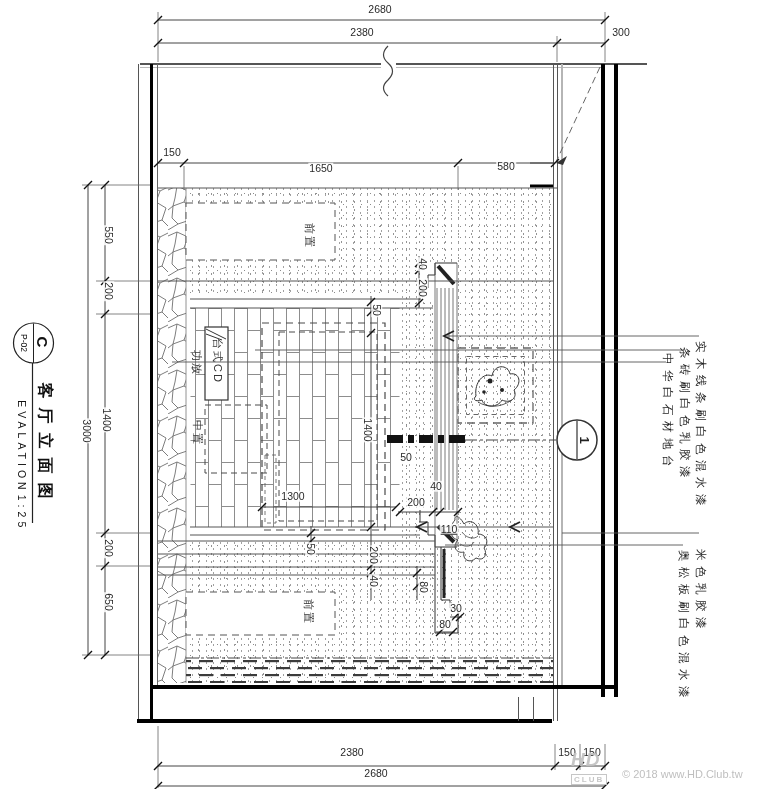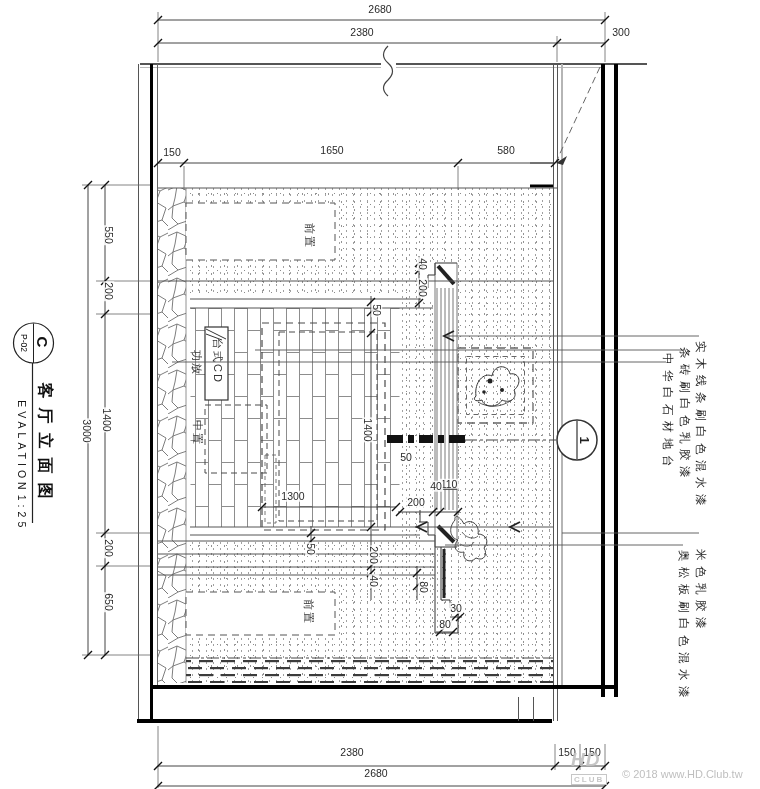--- a/index.html
+++ b/index.html
@@ -185,25 +185,25 @@
   <div id="wm">
     <div id="wm-hd">HD</div>
     <div id="wm-club">CLUB</div>
   </div>
   <div id="wm-copy">© 2018 www.HD.Club.tw</div>
 
 <div class="lbl dim" style="left: 380px; top: 9px;">2680</div>
     <div class="lbl dim" style="left: 362px; top: 32px;">2380</div>
     <div class="lbl dim" style="left: 584px; top: 32px; margin-left: 37px;">300</div>
     <div class="lbl dim" style="left: 172px; top: 152px;">150</div>
-    <div class="lbl dim" style="left: 321px; top: 150px; margin-left: 11px;">1650</div>
-    <div class="lbl dim" style="left: 506px; top: 150px;">580</div>
+    <div class="lbl dim" style="left: 321px; top: 168px;">1650</div>
+    <div class="lbl dim" style="left: 506px; top: 166px;">580</div>
     <div class="lbl dim" style="left: 293px; top: 496px;">1300</div>
     <div class="lbl dim" style="left: 416px; top: 502px;">200</div>
-    <div class="lbl dim" style="left: 449px; top: 484px; text-decoration: underline;">110</div>
+    <div class="lbl dim" style="left: 449px; top: 529px; text-decoration: underline;">110</div>
     <div class="lbl dim" style="left: 436px; top: 486px;">40</div>
     <div class="lbl dim" style="left: 406px; top: 457px;">50</div>
     <div class="lbl dim" style="left: 456px; top: 608px;">30</div>
     <div class="lbl dim" style="left: 445px; top: 624px;">80</div>
     <div class="lbl dim" style="left: 352px; top: 752px;">2380</div>
     <div class="lbl dim" style="left: 567px; top: 752px;">150</div>
     <div class="lbl dim" style="left: 592px; top: 752px;">150</div>
     <div class="lbl dim" style="left: 376px; top: 773px;">2680</div>
     <div class="lbl dim v" style="left: 109px; top: 235px;">550</div>
     <div class="lbl dim v" style="left: 109px; top: 291px;">200</div>

